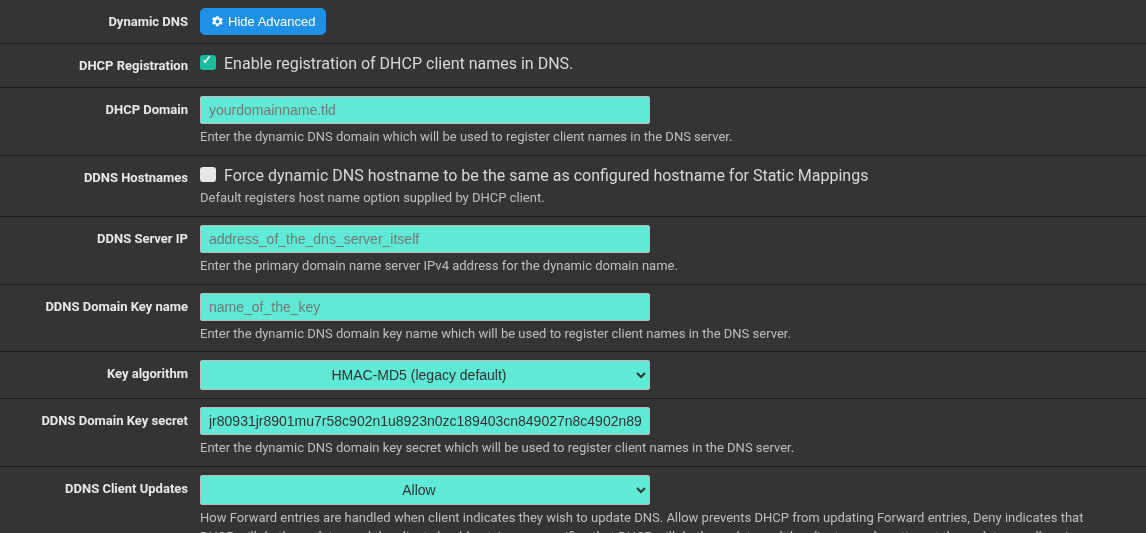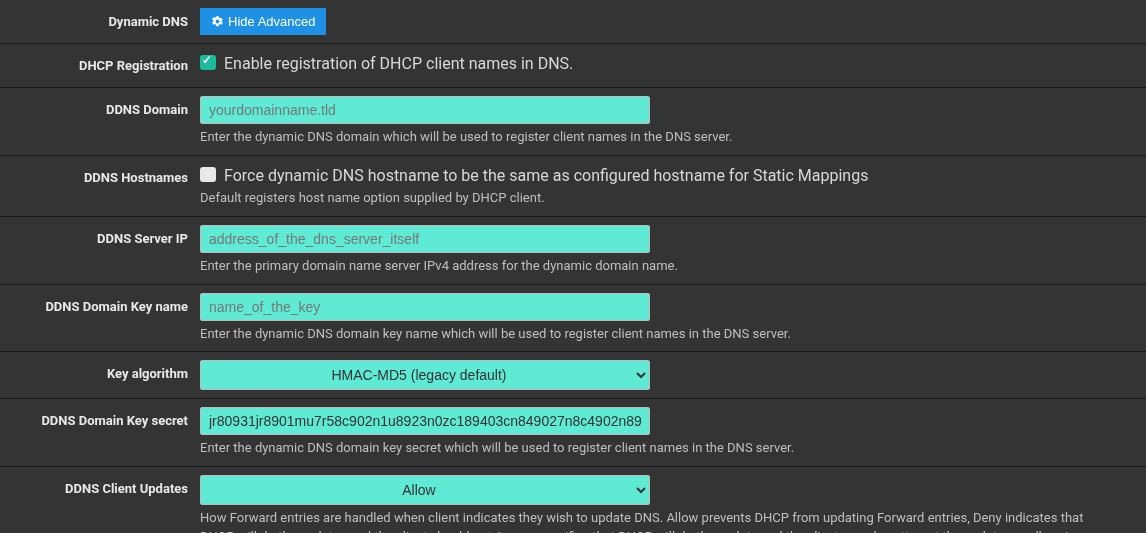--- a/index.html
+++ b/index.html
@@ -29,21 +29,21 @@
     .control-col {
       flex: 1;
       padding: 0 10px 0 0;
     }
     .btn-adv {
       display: inline-flex;
       align-items: center;
       background: #1e90e6;
       color: #fff;
       border: 1px solid #1e90e6;
-      border-radius: 0;
+      border-radius: 5px;
       padding: 5px 10px;
       font-size: 13px;
       cursor: pointer;
     }
     .btn-adv svg { margin-right: 4px; }
     .checkbox-wrap {
       display: flex;
       align-items: flex-start;
       padding-top: 2px;
     }
@@ -114,21 +114,21 @@
   <div class="label-col">DHCP Registration</div>
   <div class="control-col">
     <div class="checkbox-wrap">
       <input type="checkbox" class="chk chk-teal" checked="" style="">
       <span class="chk-label">Enable registration of DHCP client names in DNS.</span>
     </div>
   </div>
 </div>
 
 <div class="row">
-  <div class="label-col">DDNS Domain</div>
+  <div class="label-col">DHCP Domain</div>
   <div class="control-col">
     <input type="text" class="textfield" placeholder="yourdomainname.tld" style="">
     <div class="help-text">Enter the dynamic DNS domain which will be used to register client names in the DNS server.</div>
   </div>
 </div>
 
 <div class="row">
   <div class="label-col">DDNS Hostnames</div>
   <div class="control-col">
     <div class="checkbox-wrap">

